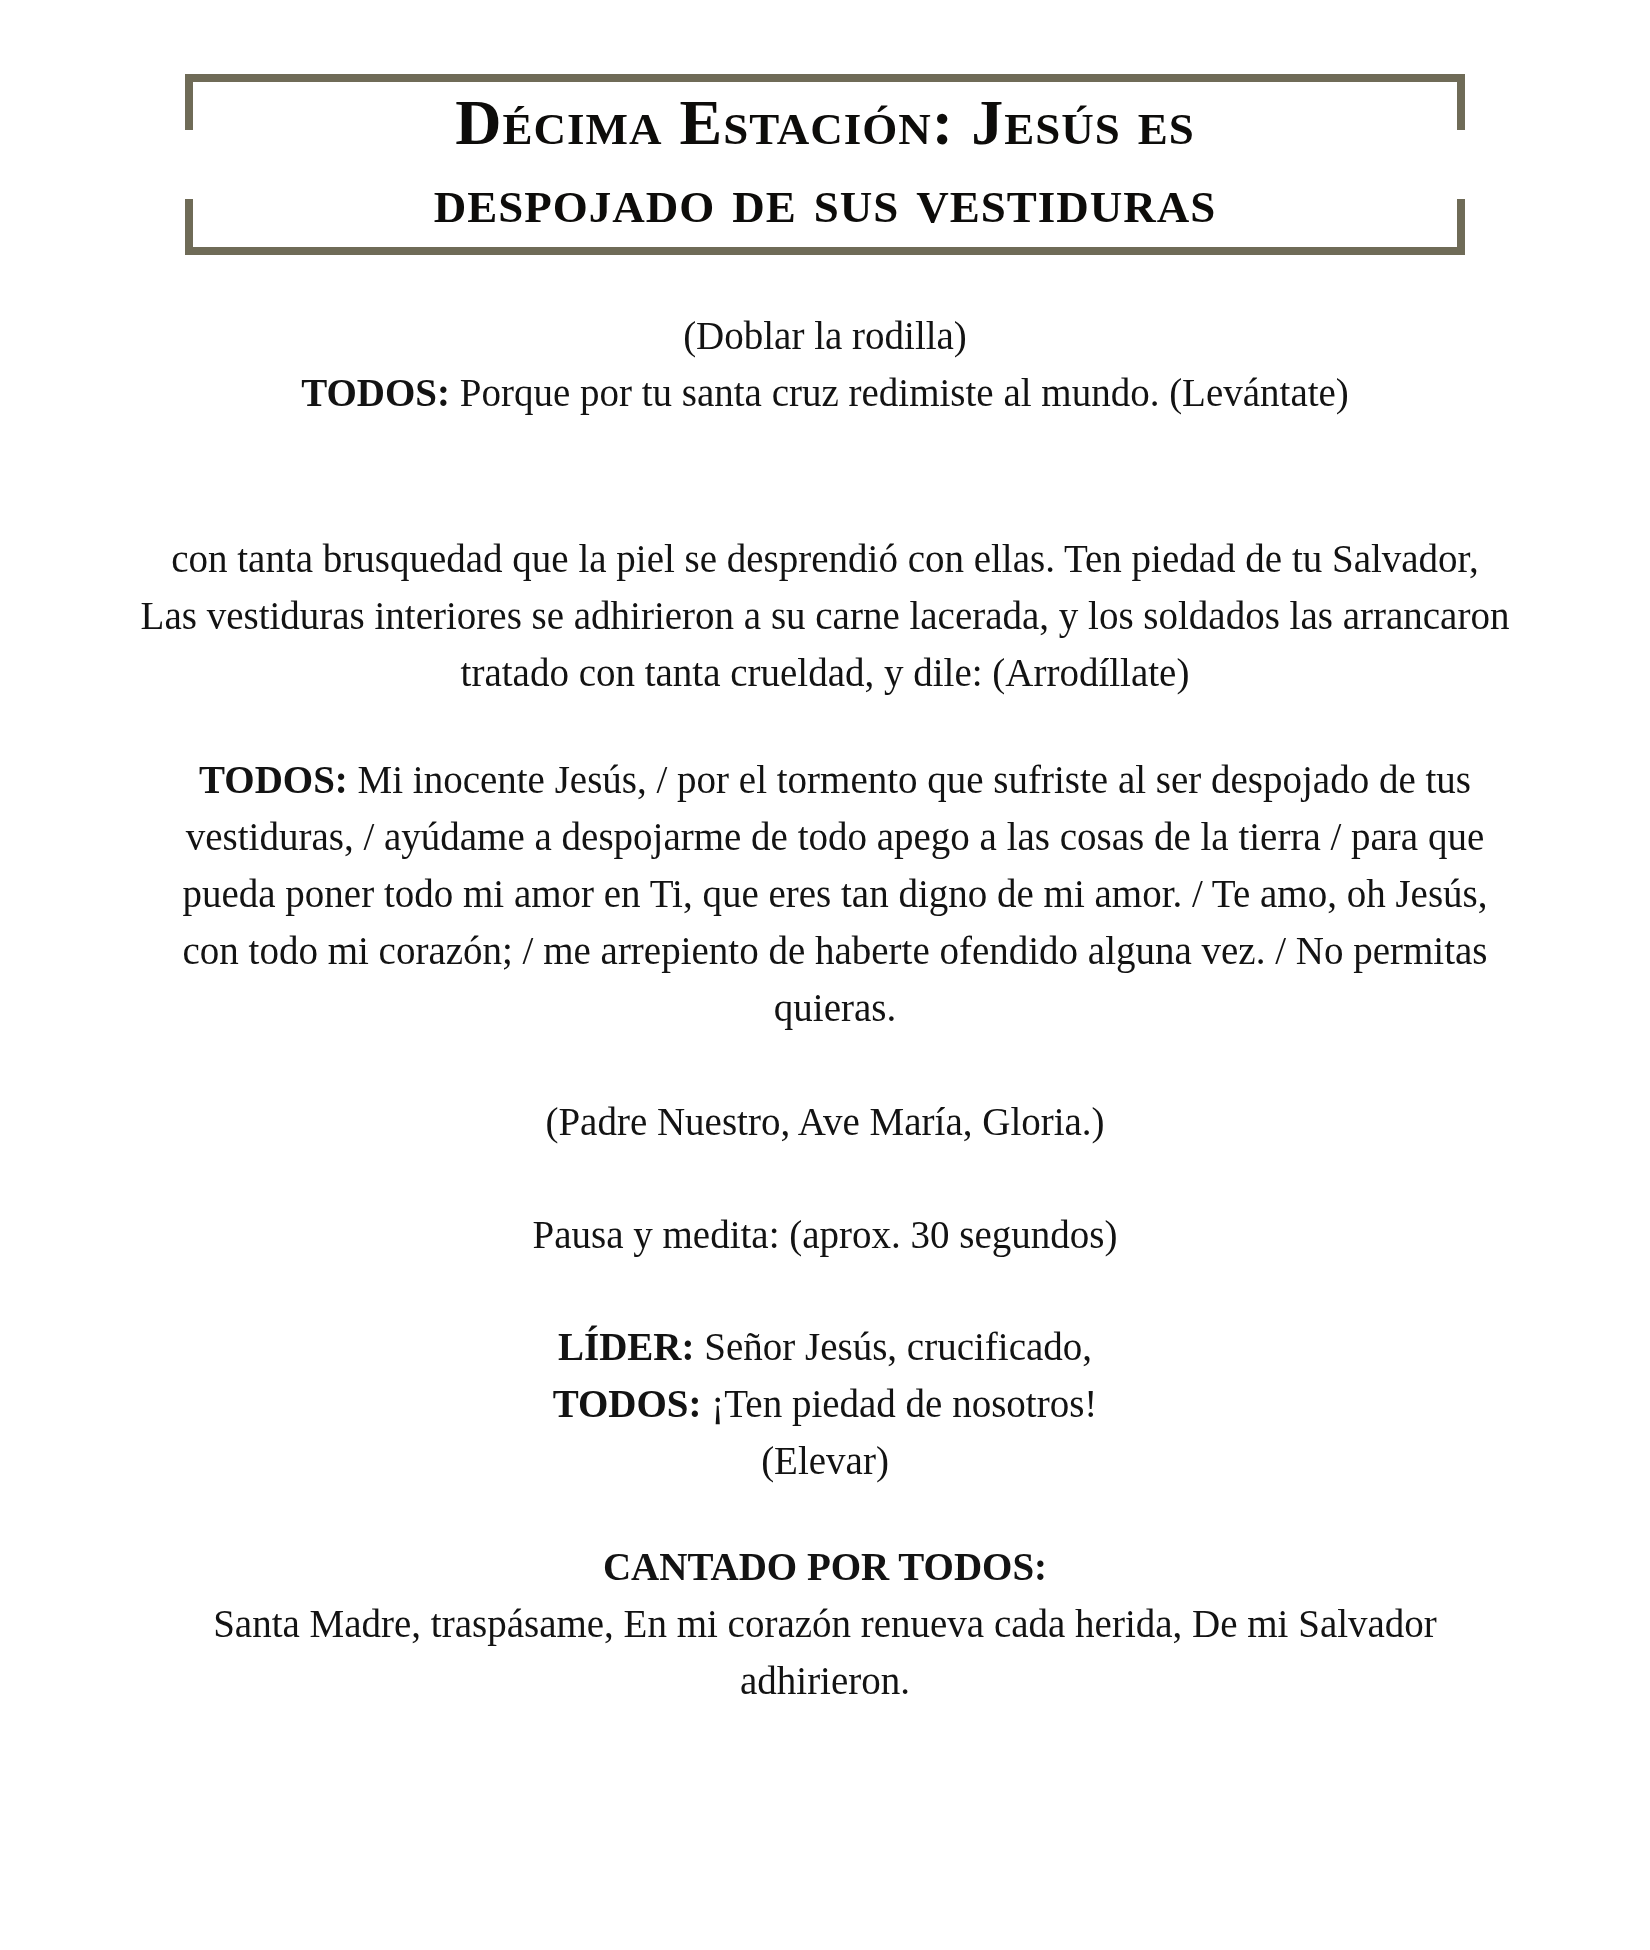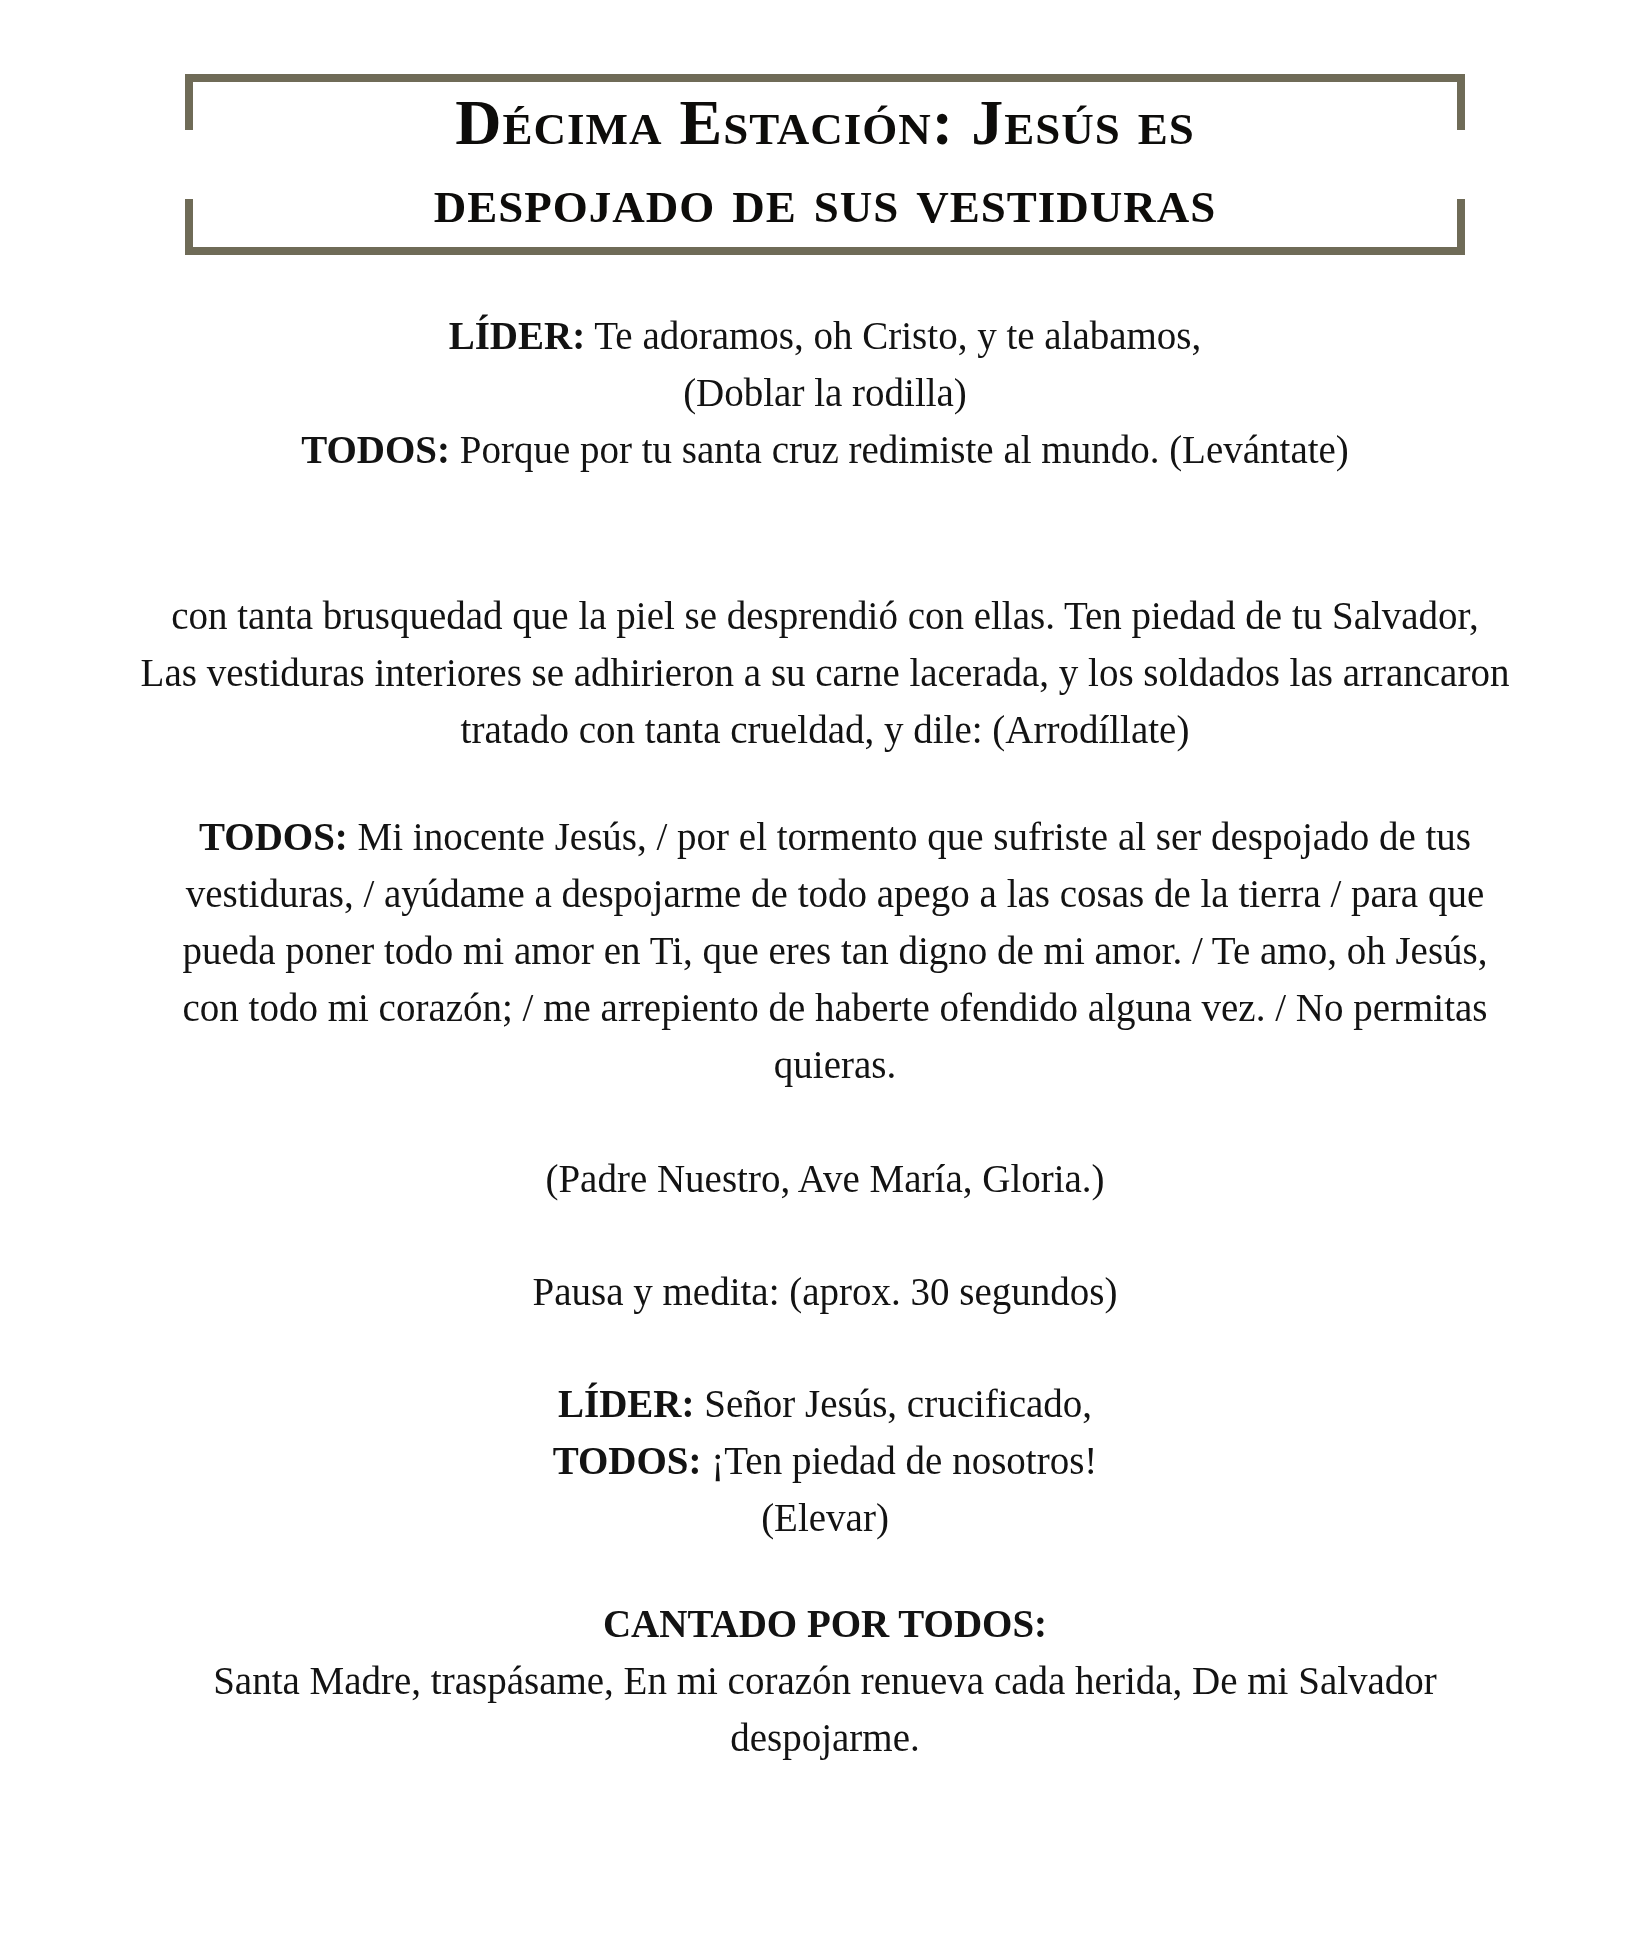--- a/index.html
+++ b/index.html
@@ -67,24 +67,20 @@
   <i class="corner tr"></i>
   <i class="corner bl"></i>
   <i class="corner br"></i>
   <h1>
     <div class="line">Décima Estación: Jesús es</div>
     <div class="line">despojado de sus vestiduras</div>
   </h1>
 </header>
 
 <section class="sec opening">
-  <div class="line">
-    <span class="b">LÍDER:</span>
-    <span>Te adoramos, oh Cristo, y te alabamos,</span>
-  </div>
   <div class="line">(Doblar la rodilla)</div>
   <div class="line">
     <span class="b">TODOS:</span>
     <span>Porque por tu santa cruz redimiste al mundo. (Levántate)</span>
   </div>
 </section>
 
 <section class="sec meditation">
   <div class="line">con tanta brusquedad que la piel se desprendió con ellas. Ten piedad de tu Salvador,</div>
   <div class="line">Las vestiduras interiores se adhirieron a su carne lacerada, y los soldados las arrancaron</div>
@@ -118,14 +114,14 @@
   <div class="line">
     <span class="b">TODOS:</span>
     <span>¡Ten piedad de nosotros!</span>
   </div>
   <div class="line">(Elevar)</div>
 </section>
 
 <section class="sec hymn">
   <div class="line b">CANTADO POR TODOS:</div>
   <div class="line">Santa Madre, traspásame, En mi corazón renueva cada herida, De mi Salvador</div>
-  <div class="line">despojarme.</div>
+  <div class="line">adhirieron.</div>
 </section>
 
 </body></html>

